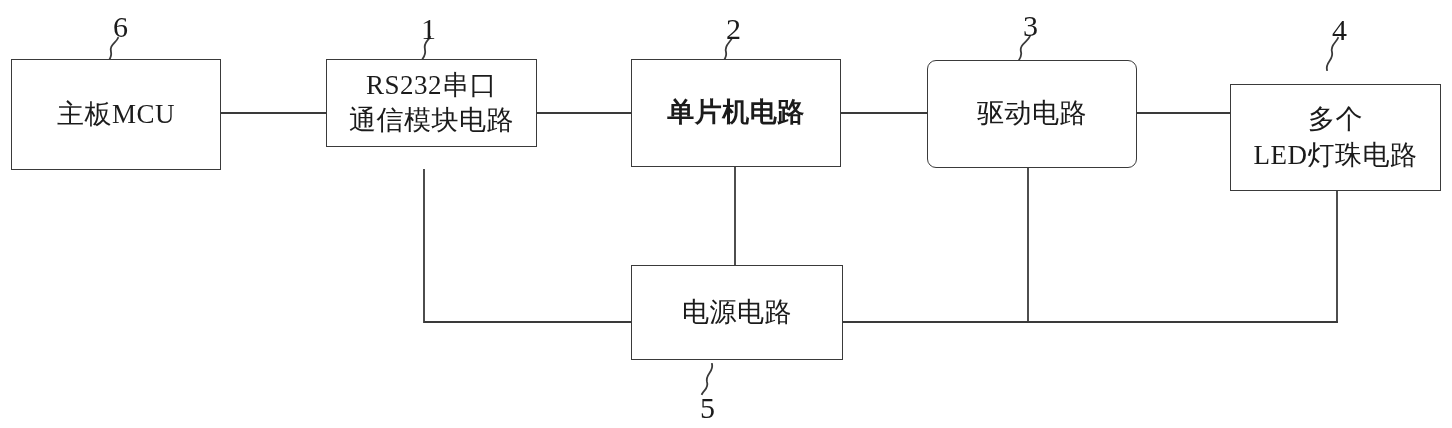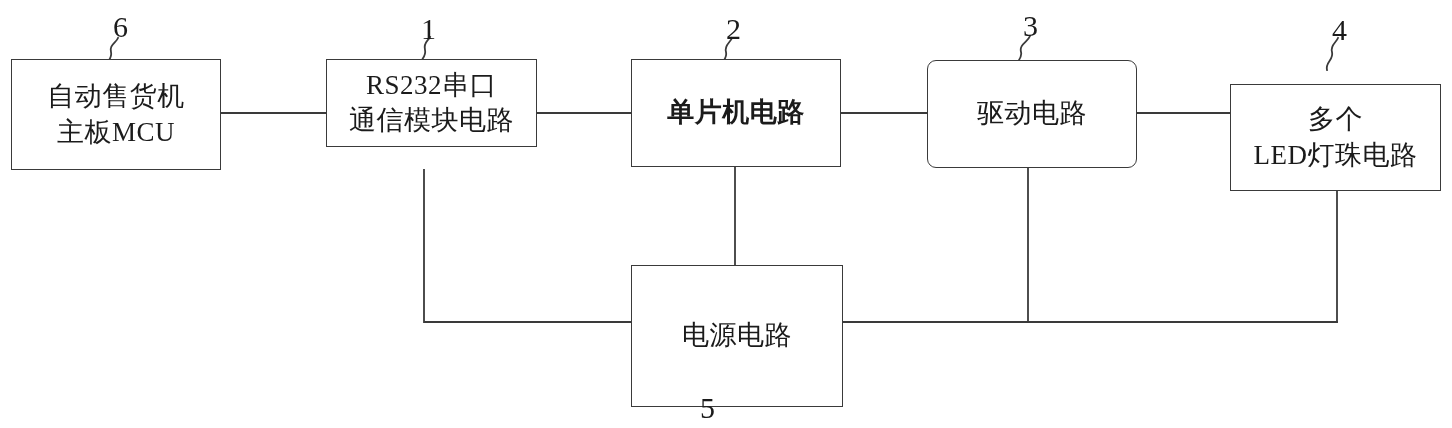--- a/index.html
+++ b/index.html
@@ -44,21 +44,20 @@
       <path d="M106,70 C104,62 113,60 111,52 C109,45 116,43 118,38"></path>
       <path d="M420,68 C418,60 427,58 425,50 C423,43 428,41 430,37"></path>
       <path d="M721,70 C719,62 728,60 726,52 C724,45 730,43 732,38"></path>
       <path d="M1016,70 C1014,62 1023,60 1021,52 C1019,44 1028,42 1030,36"></path>
       <path d="M1327,70 C1325,62 1334,60 1332,52 C1330,45 1336,43 1338,38"></path>
       <path d="M712,364 C714,372 705,374 707,382 C709,388 704,390 702,394"></path>
     </g>
   </svg>
 
   <div class="node" style="left:11px;top:59px;width:210px;height:111px;">
-    <span class="line1">自动售货机</span>
     <span class="line2">主板MCU</span>
   </div>
 
   <div class="node" style="left:326px;top:59px;width:211px;height:88px;align-items:center;">
     <span class="line1">RS232串口</span>
     <span class="line2">通信模块电路</span>
   </div>
 
   <div class="node" style="left:631px;top:59px;width:210px;height:108px;font-weight:bold;">
     <span class="line1">单片机电路</span>
@@ -66,21 +65,21 @@
 
   <div class="node" style="left:927px;top:60px;width:210px;height:108px;border-radius:9px;">
     <span class="line1">驱动电路</span>
   </div>
 
   <div class="node" style="left:1230px;top:60px;width:211px;height:107px;margin-top:24px;">
     <span class="line1">多个</span>
     <span class="line2">LED灯珠电路</span>
   </div>
 
-  <div class="node" style="left:631px;top:265px;width:212px;height:142px;">
+  <div class="node" style="left:631px;top:265px;width:212px;height:95px;">
     <span class="line1">电源电路</span>
   </div>
 
   <span class="num" style="left:113px;top:12px;">6</span>
   <span class="num" style="left:421px;top:14px;">1</span>
   <span class="num" style="left:726px;top:14px;">2</span>
   <span class="num" style="left:1023px;top:11px;">3</span>
   <span class="num" style="left:1332px;top:15px;">4</span>
   <span class="num" style="left:700px;top:393px;">5</span>
 

